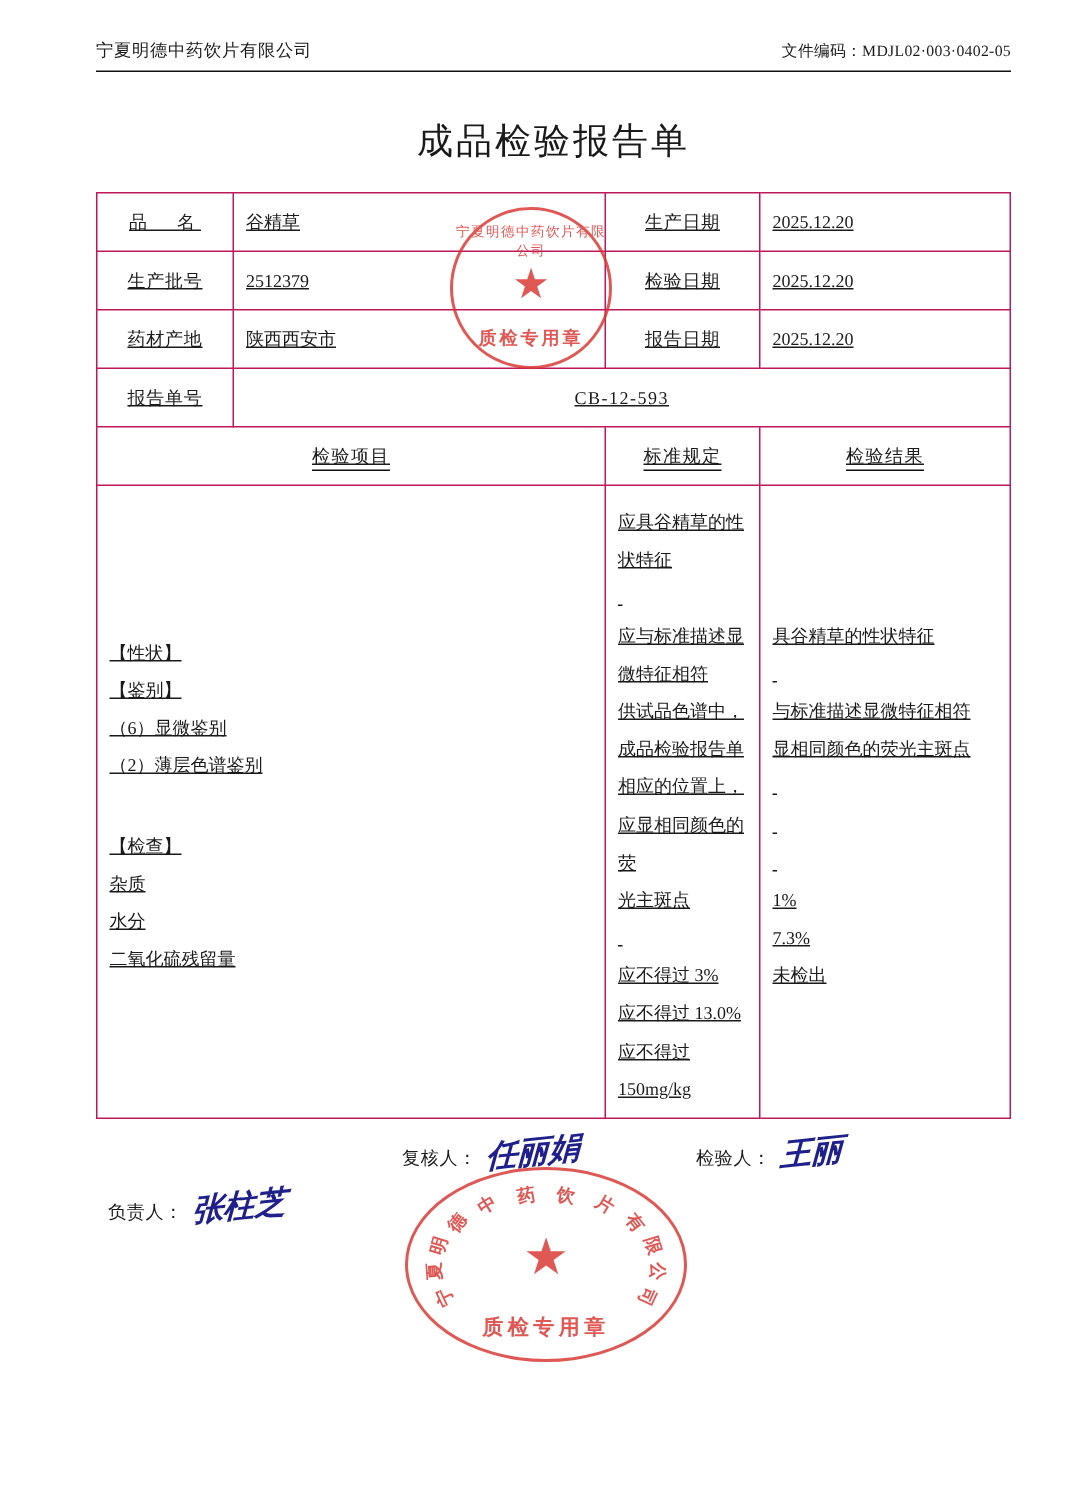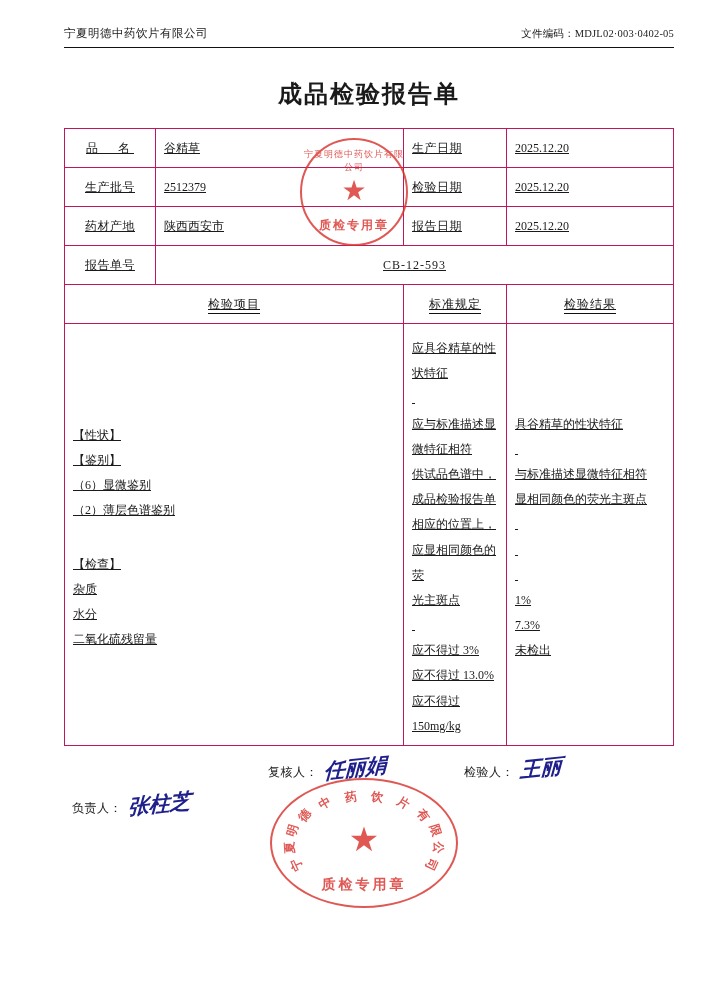--- a/index.html
+++ b/index.html
@@ -35,21 +35,21 @@
     letter-spacing: 0.5px;
   }
   .doc-code {
     font-size: 10.5px;
     letter-spacing: 0.2px;
   }
   
   .title {
     text-align: center;
     font-size: 24px;
-    font-weight: bold;
+    font-weight: normal;
     letter-spacing: 2px;
     margin: 30px 0 18px 0;
   }
   
   table.main {
     width: 100%;
     border-collapse: collapse;
     table-layout: fixed;
   }
   table.main td {
@@ -69,21 +69,21 @@
   }
   td.lbl.tight {
     letter-spacing: 0.5px;
   }
   td.val {
     padding-left: 12px;
     margin-top: 27px;
   }
   td.lbl2 {
     width: 86px;
-    text-align: left;
+    text-align: center;
     letter-spacing: 0.5px;
   }
   td.val2 {
     width: 150px;
     padding-left: 12px;
   }
   td.report-no {
     text-align: center;
     letter-spacing: 1px;
   }

